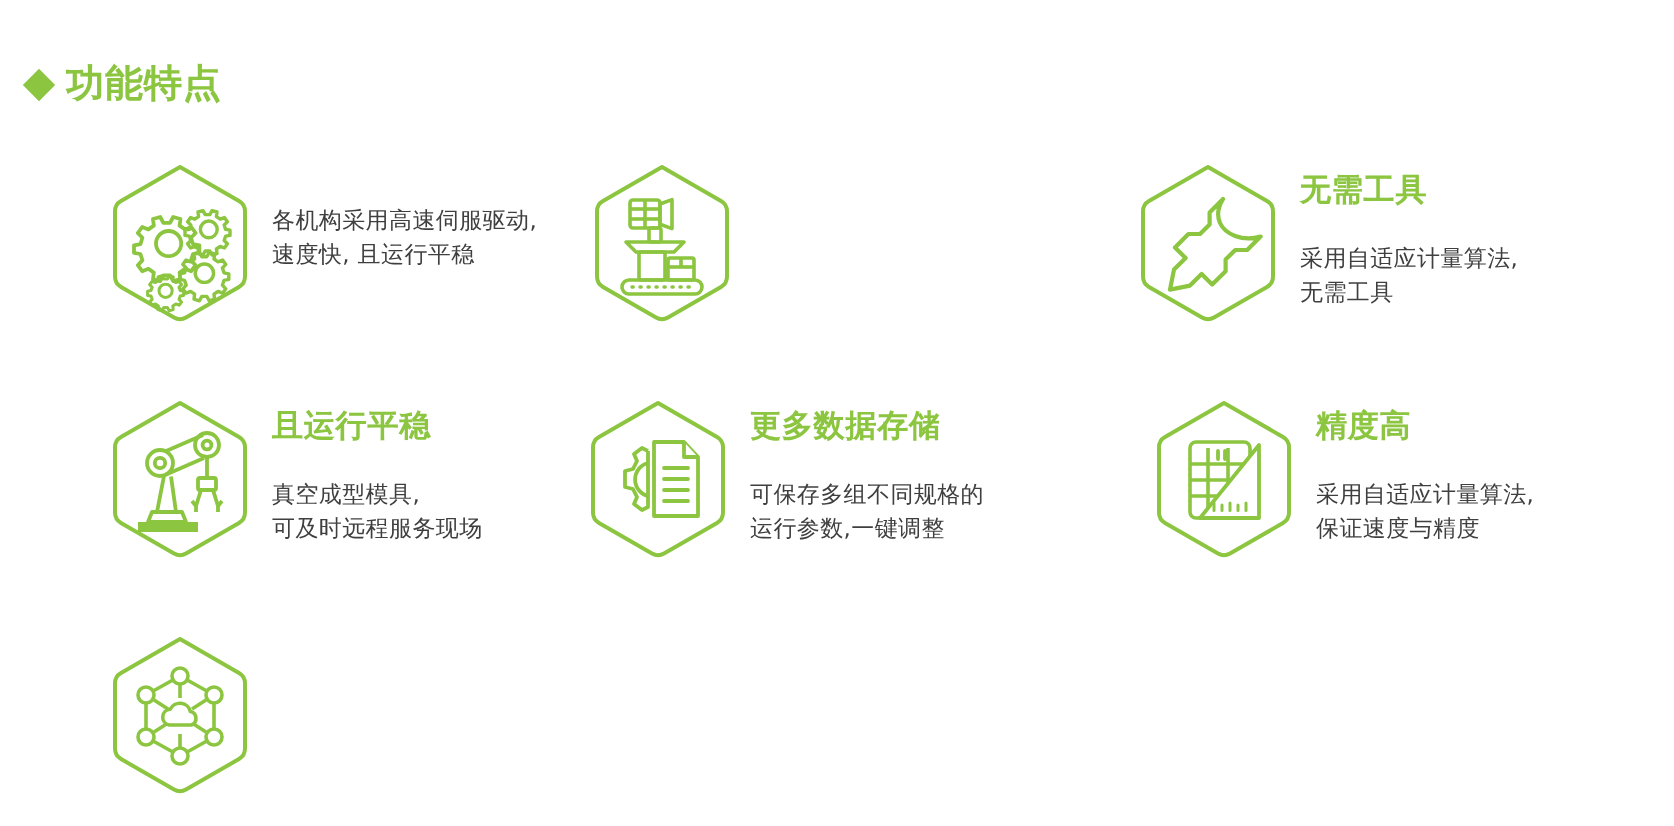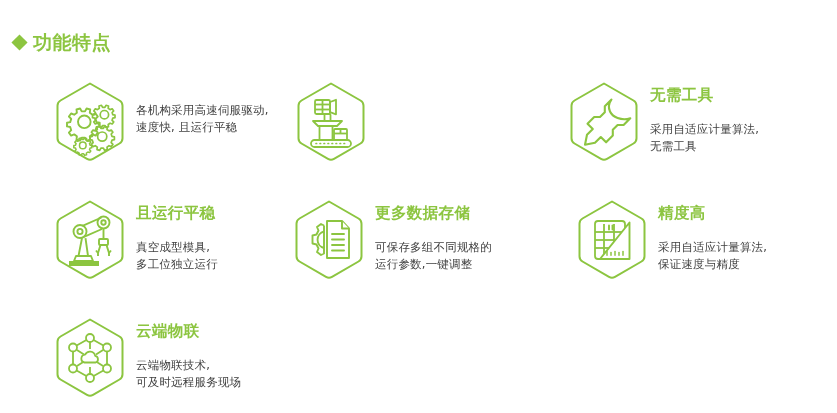--- a/index.html
+++ b/index.html
@@ -195,21 +195,21 @@
             <rect x="47" y="41" width="9" height="6" rx="1"></rect>
             <path d="M48.5 47 L46 55 M54.5 47 L57 55"></path>
             <path d="M44 52.5 L46 55 L46 58 M59 52.5 L57 55 L57 58"></path>
           </g>
           <rect x="17" y="63" width="30" height="5" fill="#8cc540"></rect>
         </svg>
       </div>
       <div class="feat-text">
         <div class="feat-title">且运行平稳</div>
         <div class="feat-desc">真空成型模具,
-多工位独立运行</div>
+可及时远程服务现场</div>
       </div>
     </div>
 
     <div class="cell c3">
       <div class="hex-wrap">
         <svg width="76" height="84" viewBox="0 0 76 84">
           <path d="M38 3.5 L67.5 20.5 Q70.5 22.2 70.5 25.7 L70.5 58.3 Q70.5 61.8 67.5 63.5 L41 78.8 Q38 80.5 35 78.8 L8.5 63.5 Q5.5 61.8 5.5 58.3 L5.5 25.7 Q5.5 22.2 8.5 20.5 Z" fill="none" stroke="#8cc540" stroke-width="2" stroke-linejoin="round"></path>
           <g fill="none" stroke="#8cc540" stroke-width="1.9" stroke-linejoin="round">
             <path d="M33 27.5 L30 26 L26 29 L27.5 32.5 L25.5 36.5 L21.5 37.5 L21.5 45.5 L25.5 46.5 L27.5 50.5 L26 54 L30 57 L33 55.5 L33 27.5"></path>
             <path d="M33 33.5 a8.5 8.5 0 0 0 0 16.5"></path>
@@ -288,24 +288,19 @@
             <circle cx="38" cy="22" r="4"></circle>
             <circle cx="55" cy="31.5" r="4"></circle>
             <circle cx="55" cy="52.5" r="4"></circle>
             <circle cx="38" cy="62" r="4"></circle>
             <circle cx="21" cy="52.5" r="4"></circle>
             <circle cx="21" cy="31.5" r="4"></circle>
           </g>
           <path d="M32.5 46.5 a4 4 0 0 1 0.6 -7.9 a5.4 5.4 0 0 1 10.1 1.2 a3.5 3.5 0 0 1 0.5 6.7 Z" fill="#ffffff" stroke="#8cc540" stroke-width="1.8" stroke-linejoin="round"></path>
         </svg>
       </div>
-      <div class="feat-text">
-        <div class="feat-title">云端物联</div>
-        <div class="feat-desc">云端物联技术,
-可及时远程服务现场</div>
-      </div>
     </div>
 
     <div class="cell c2"></div>
     <div class="cell c3"></div>
   </div>
 
 </div>
 
 </body></html>

